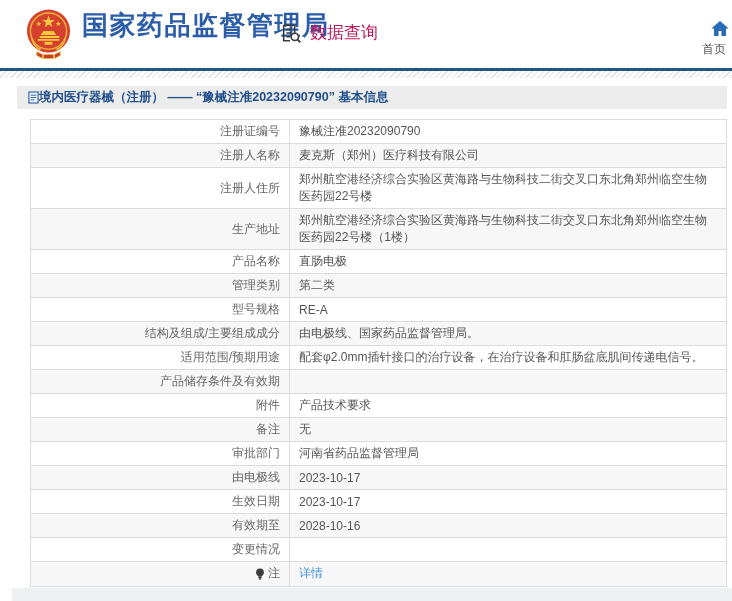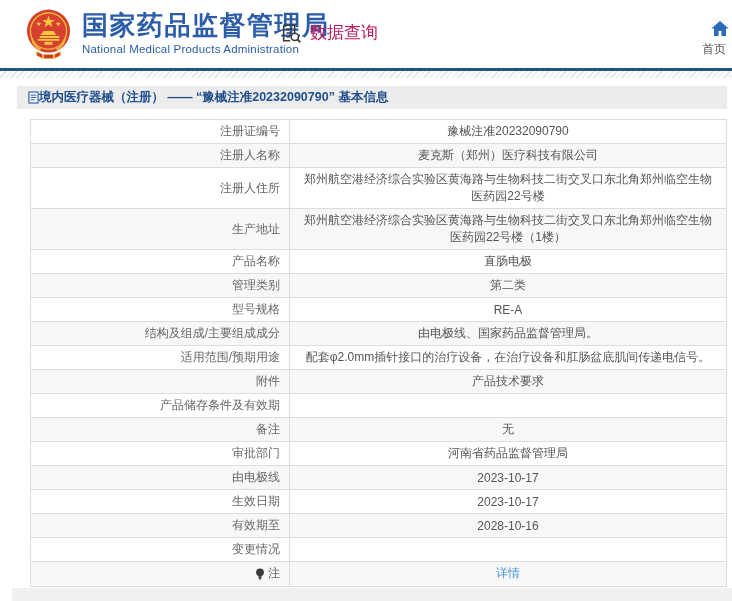--- a/index.html
+++ b/index.html
@@ -23,21 +23,21 @@
   .hatch{height:7px;background:repeating-linear-gradient(135deg,#e3e3e3 0,#e3e3e3 1px,#fbfbfb 1px,#fbfbfb 4px);}
   
   .content{margin:8px 5px 0 17px;}
   .title-bar{background:#ececec;height:23px;display:flex;align-items:center;
     padding-left:11px;color:#1f4e8c;font-size:12.5px;font-weight:bold;}
   .table-wrap{margin:10px 0 0 13px;}
   table.info{border-collapse:collapse;width:697px;border:1px solid #c9c9c9;table-layout:fixed;}
   table.info td{border:1px solid #dcdcdc;font-size:12px;padding:3px 9px;height:17px;vertical-align:middle;margin-left:45px;}
   table.info tr:nth-child(even){background:#f7f7f7;}
   td.lbl{width:240px;text-align:right;color:#666;}
-  td.val{color:#555;text-align:center;}
+  td.val{color:#555;}
   .lbl-inner{display:inline-flex;align-items:center;gap:3px;justify-content:flex-end;}
   .link{color:#4393d9;cursor:pointer;}
   .bulb-icon{display:inline-block;line-height:0;}
   
   .footer-strip{position:absolute;left:12px;right:0;bottom:0;height:13px;background:#eef0f2;}
 </style>
 </head>
 <body>
 
 <div class="topbar">
@@ -48,21 +48,20 @@
     <polygon points="24,7 25.6,11.6 30.4,11.6 26.6,14.4 28,19 24,16.2 20,19 21.4,14.4 17.6,11.6 22.4,11.6" fill="#f6c83f"></polygon>
     <polygon points="14,13 14.7,14.8 16.6,14.8 15.1,16 15.6,17.8 14,16.7 12.4,17.8 12.9,16 11.4,14.8 13.3,14.8" fill="#f6c83f"></polygon>
     <polygon points="34,13 34.7,14.8 36.6,14.8 35.1,16 35.6,17.8 34,16.7 32.4,17.8 32.9,16 31.4,14.8 33.3,14.8" fill="#f6c83f"></polygon>
     <path d="M13 31 h22 v2 h-22 z M15 28 h20 v2 h-20 z" fill="#f6c83f"></path>
     <path d="M16 27 l3-4 h10 l3 4 z" fill="#f6c83f"></path>
     <rect x="20" y="34" width="8" height="3" fill="#f6c83f"></rect>
     <path d="M12 44 l6 3 v4 l-6-3 z M36 44 l-6 3 v4 l6-3 z M19 47 h10 v4 h-10 z" fill="#c93a2a" stroke="#f2b53a" stroke-width="0.8"></path>
   </svg>
   <div class="org-block">
     <div class="org-zh">国家药品监督管理局</div>
-    <div class="org-en">National Medical Products Administration</div>
   </div>
   <div class="data-query">
     <span style="line-height:0;">
       <svg width="22" height="22" viewBox="0 0 24 24" fill="none" stroke="#3a3a3a" stroke-width="1.7">
         <path d="M4 3.5 h12 v10"></path>
         <path d="M4 3.5 v17 h7"></path>
         <path d="M7 8 h6 M7 12 h5 M7 16 h4"></path>
         <circle cx="16.2" cy="16.2" r="4" fill="#fff"></circle>
         <path d="M19.2 19.2 L22 22" stroke-width="2.2"></path>
       </svg>
@@ -197,37 +196,37 @@
             </td>
             <td class="val">
               <span>配套φ2.0mm插针接口的治疗设备，在治疗设备和肛肠盆底肌间传递电信号。</span>
             </td>
           </tr>
 
           <tr>
             <td class="lbl">
               <span class="lbl-inner">
 
+                <span>产品储存条件及有效期</span>
+              </span>
+            </td>
+            <td class="val">
+              <span></span>
+            </td>
+          </tr>
+
+          <tr>
+            <td class="lbl">
+              <span class="lbl-inner">
+
                 <span>附件</span>
               </span>
             </td>
             <td class="val">
               <span>产品技术要求</span>
-            </td>
-          </tr>
-
-          <tr>
-            <td class="lbl">
-              <span class="lbl-inner">
-
-                <span>产品储存条件及有效期</span>
-              </span>
-            </td>
-            <td class="val">
-              <span></span>
             </td>
           </tr>
 
 
           <tr>
             <td class="lbl">
               <span class="lbl-inner">
 
                 <span>备注</span>
               </span>

